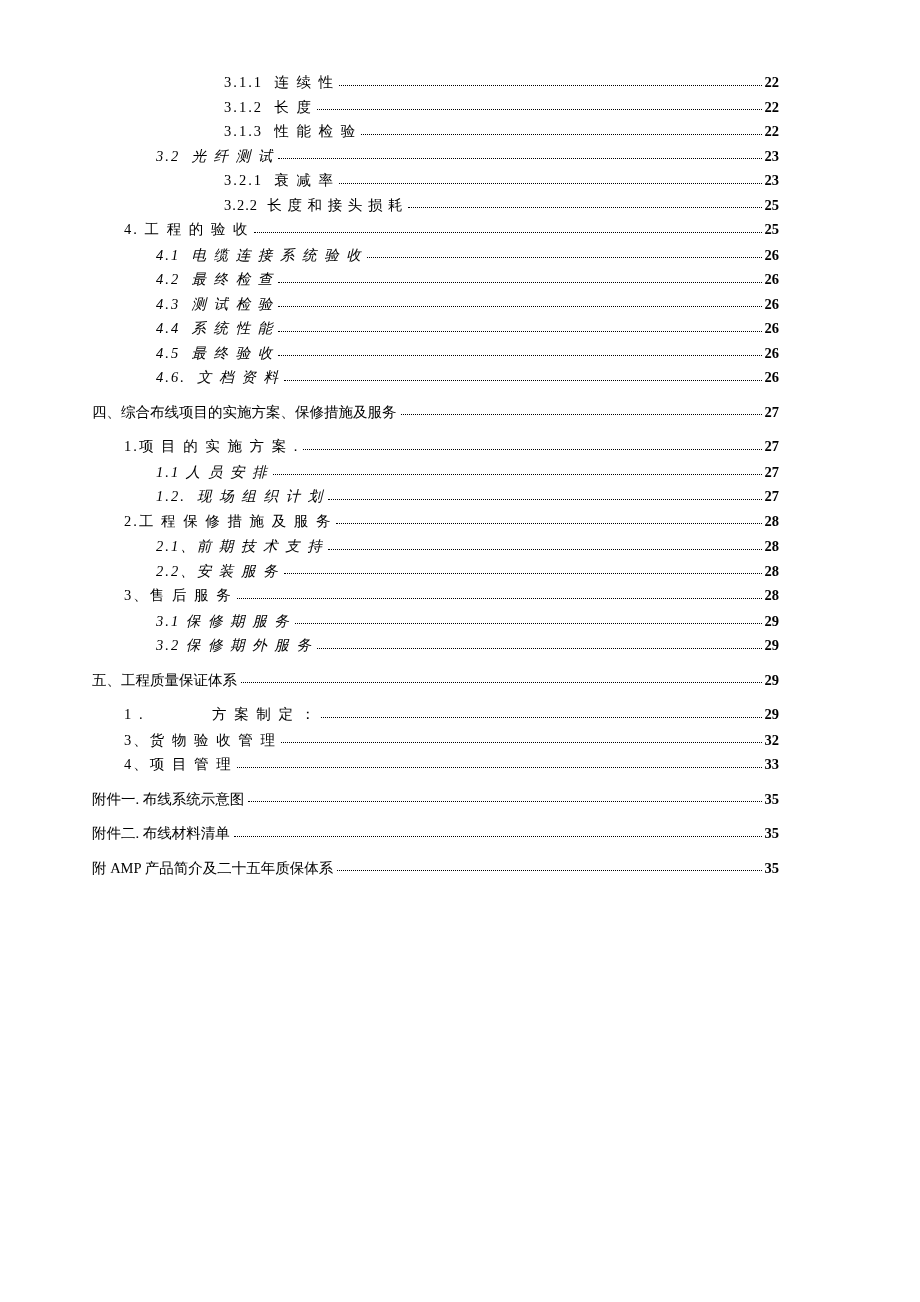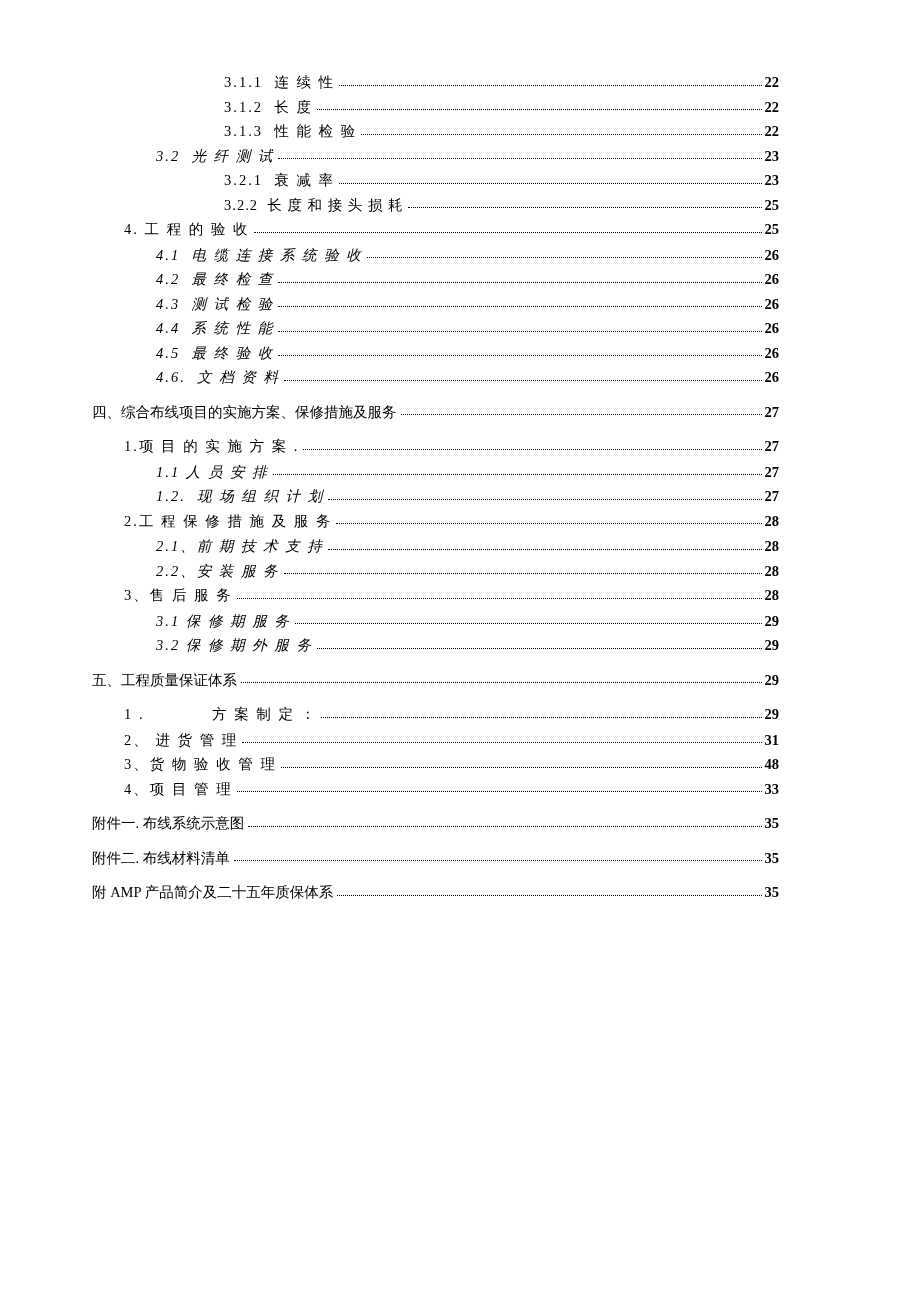--- a/index.html
+++ b/index.html
@@ -182,28 +182,23 @@
         <span class="toc-label ">五、工程质量保证体系</span>
         <span class="dots"></span>
         <span class="pg">29</span>
       </div>
       <div class="toc-line ind1 group">
         <span class="toc-label sp2">1 .            方 案 制 定 ：</span>
         <span class="dots"></span>
         <span class="pg">29</span>
       </div>
       <div class="toc-line ind1">
-        <span class="toc-label sp2">2、 进 货 管 理</span>
-        <span class="dots"></span>
-        <span class="pg">31</span>
-      </div>
-      <div class="toc-line ind1">
         <span class="toc-label sp2">3、货 物 验 收 管 理</span>
         <span class="dots"></span>
-        <span class="pg">48</span>
+        <span class="pg">32</span>
       </div>
       <div class="toc-line ind1">
         <span class="toc-label sp2">4、项 目 管 理</span>
         <span class="dots"></span>
         <span class="pg">33</span>
       </div>
       <div class="toc-line section">
         <span class="toc-label ">附件一. 布线系统示意图</span>
         <span class="dots"></span>
         <span class="pg">35</span>

